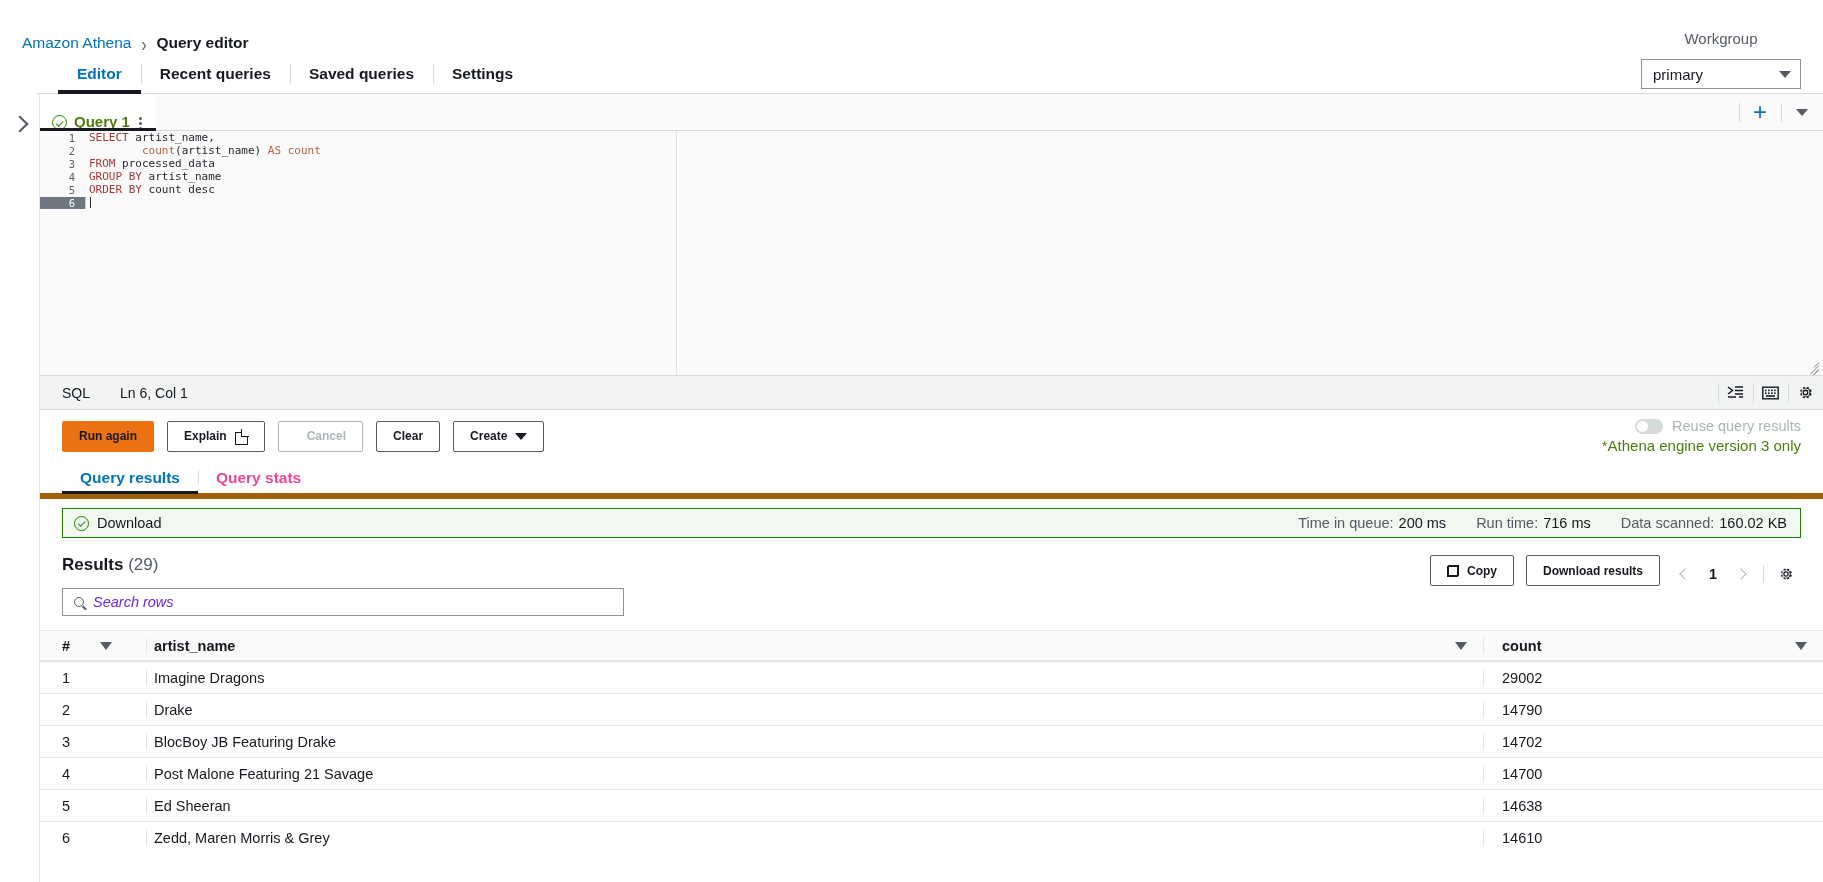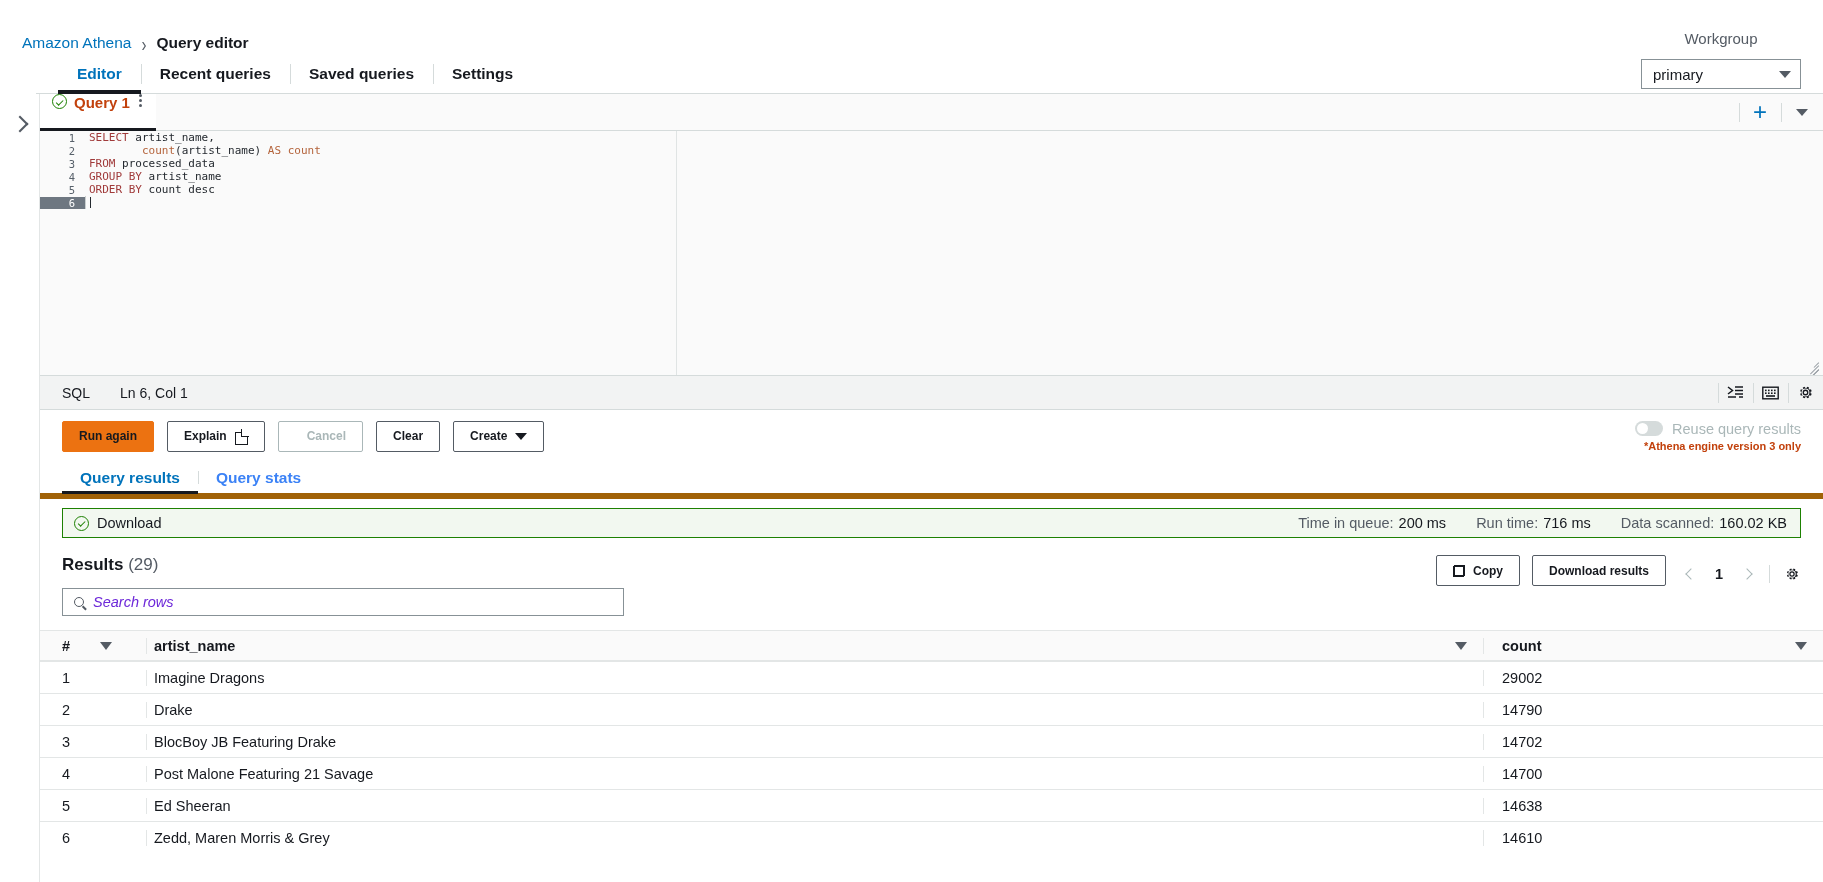--- a/index.html
+++ b/index.html
@@ -81,23 +81,23 @@
   }
   .content { flex: 1; display: flex; flex-direction: column; min-width: 0; }
 
   
   .qtabs {
     height: 37px; display: flex; align-items: stretch;
     justify-content: space-between;
     background: #fafafa; border-bottom: 1px solid #d5dbdb;
   }
   .qtab {
-    display: flex; align-items: flex-start; gap: 7px;
+    display: flex; align-items: flex-end; gap: 7px;
     padding: 0 14px 0 12px; font-size: 15px; font-weight: 700;
-    color: #c2410c; position: relative; background: #fff; cursor: pointer;
+    color: #4d7c0f; position: relative; background: #fff; cursor: pointer;
   }
   .qtab::after {
     content: ""; position: absolute; left: 0; right: 0; bottom: -1px;
     height: 3px; background: #16191f;
   }
   .check-circle {
     width: 15px; height: 15px; border-radius: 50%;
     border: 1.6px solid #1d8102; position: relative; flex: none;
   }
   .check-circle::after {
@@ -215,30 +215,30 @@
   .reuse-row { display: flex; align-items: center; gap: 9px; }
   .toggle {
     width: 28px; height: 15px; border-radius: 8px; background: #d5dbdb;
     position: relative; cursor: pointer; flex: none;
   }
   .toggle::after {
     content: ""; position: absolute; left: 2px; top: 2px;
     width: 11px; height: 11px; border-radius: 50%; background: #fff;
   }
   .reuse-label { font-size: 14.5px; color: #aab7b8; }
-  .engine-note { font-size: 11px; color: #c2410c; font-weight: bold; }
+  .engine-note { font-size: 15px; color: #4d7c0f; }
 
   
   .rtabs {
     display: flex; align-items: stretch; height: 37px;
     padding-left: 22px; border-bottom: 6px solid #a16207;
   }
   .rtab {
     display: flex; align-items: center; padding: 0 18px;
-    font-size: 15.5px; font-weight: 700; color: #3b82f6;
+    font-size: 15.5px; font-weight: 700; color: #ec4899;
     position: relative; cursor: pointer;
   }
   .rtab + .rtab::before {
     content: ""; position: absolute; left: 0; top: 9px; bottom: 9px;
     width: 1px; background: #d5dbdb;
   }
   .rtab.active { color: #0073bb; }
   .rtab.active::after {
     content: ""; position: absolute; left: 0; right: 0; bottom: -1px;
     height: 3.5px; background: #16191f;
@@ -252,21 +252,21 @@
     padding: 0 13px 0 11px; font-size: 14.5px;
   }
   .banner-left { display: flex; align-items: center; gap: 8px; }
   .banner-right { display: flex; gap: 30px; }
   .metric-label { color: #545b64; }
   .metric-val { color: #16191f; margin-left: 5px; }
 
   
   .res-head {
     display: flex; justify-content: space-between;
-    align-items: flex-start; padding: 17px 18px 0 22px;
+    align-items: flex-start; padding: 17px 24px 0 22px;
   }
   .res-title { font-size: 17px; font-weight: 700; }
   .res-count { font-weight: 400; color: #545b64; }
   .search-box {
     margin-top: 13px; width: 562px; height: 28px;
     border: 1px solid #879196; background: #fff;
     display: flex; align-items: center; gap: 9px; padding: 0 11px;
   }
   .mag {
     width: 10px; height: 10px; border: 1.6px solid #545b64;

